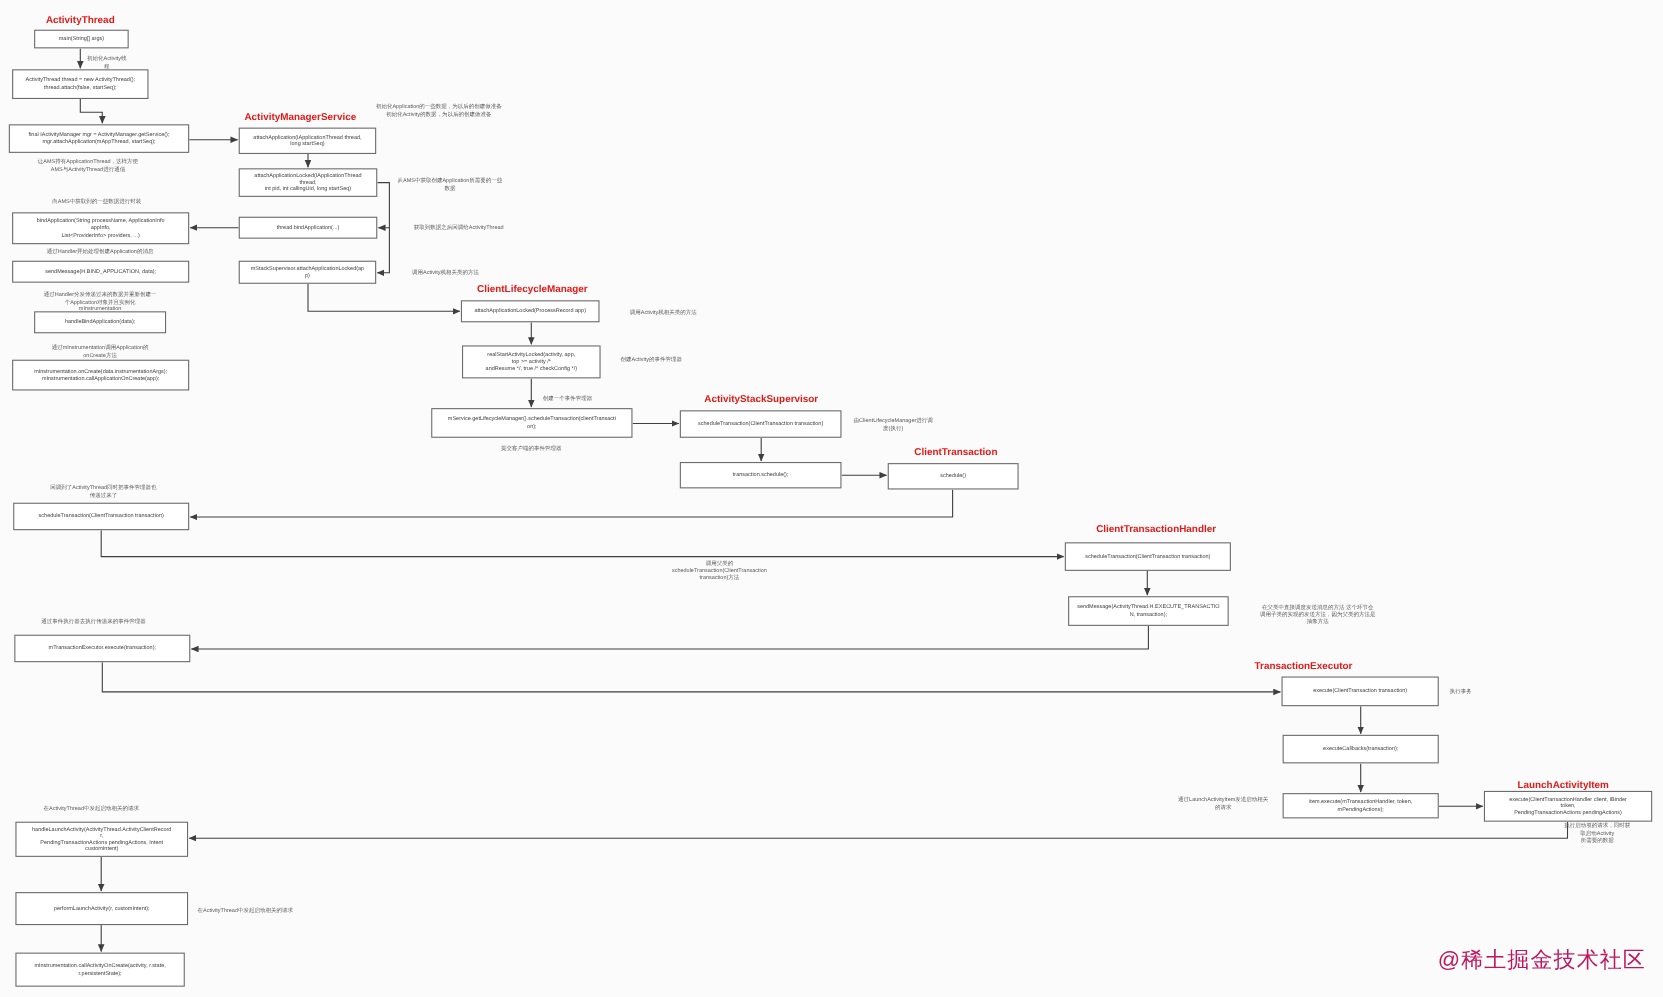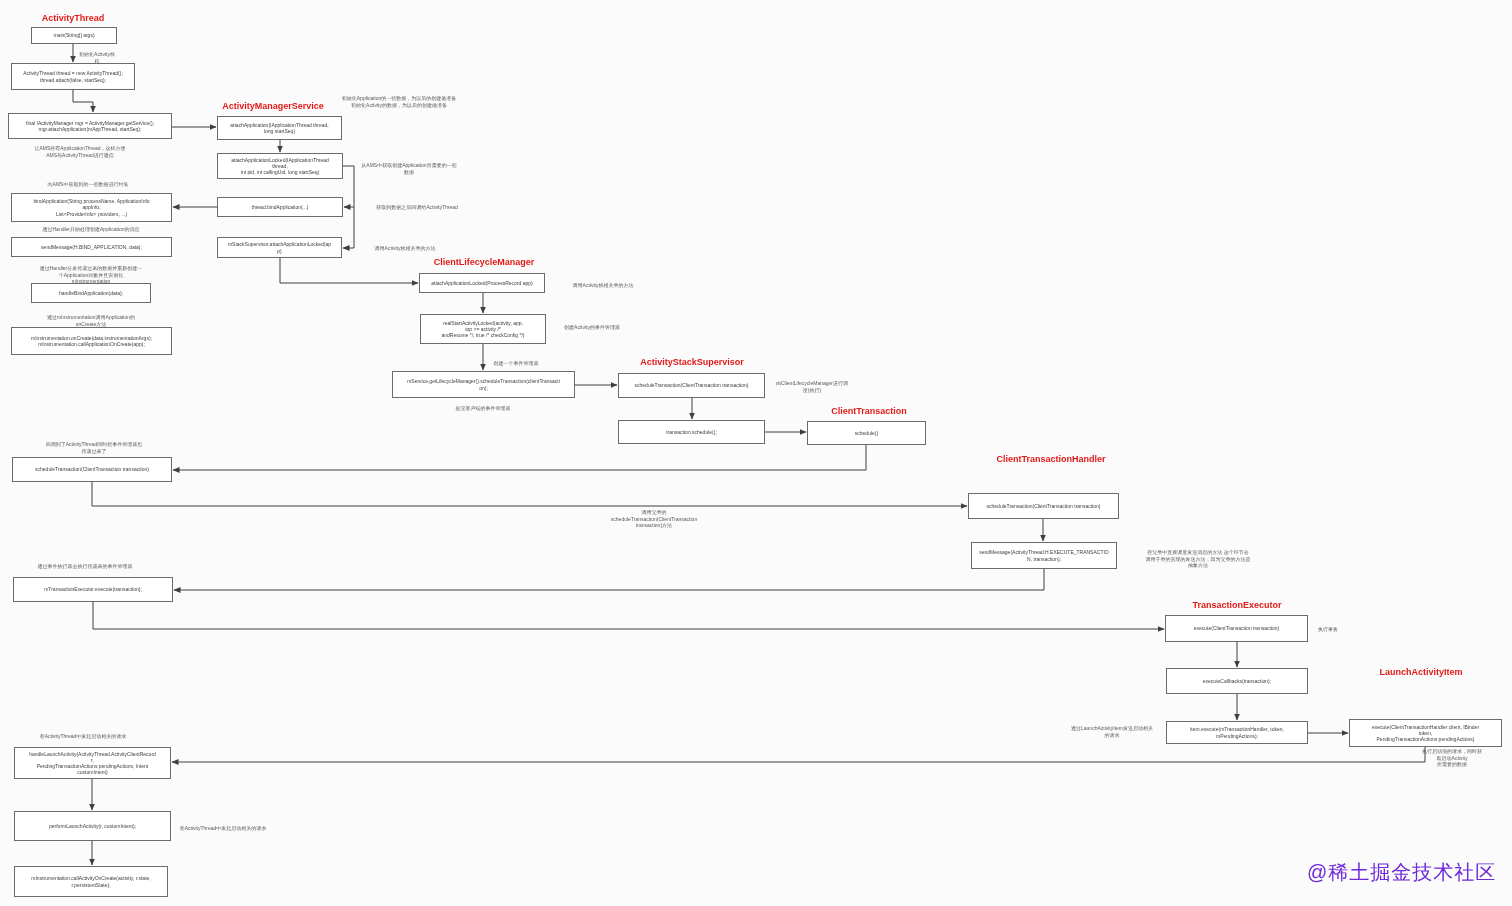--- a/index.html
+++ b/index.html
@@ -7,21 +7,21 @@
           font-family:Liberation Sans, sans-serif;}
   svg.wires{position:absolute;left:0;top:0;z-index:1;}
   .node{position:absolute;z-index:2;background:#ffffff;border:1px solid #6b6b6b;
         display:flex;align-items:center;justify-content:center;text-align:center;
         font-size:5px;line-height:1.25;color:#3f3f3f;white-space:pre-line;
         word-break:break-all;padding:1px 3px;box-sizing:border-box;}
   .title{position:absolute;z-index:3;transform:translate(-50%,-50%);
          font-size:9px;font-weight:bold;color:#e21a17;white-space:nowrap;text-align:center;}
   .lbl{position:absolute;z-index:3;transform:translate(-50%,-50%);
        font-size:5px;line-height:1.3;color:#5a5a5a;white-space:pre-line;text-align:center;}
-  .watermark{position:absolute;z-index:3;font-size:20px;color:#6d28d9;
+  .watermark{position:absolute;z-index:3;font-size:20px;color:#be185d;
              letter-spacing:1px;white-space:nowrap;}
 </style>
 </head>
 <body>
 
 <div id="canvas">
 
   <svg class="wires" width="1512" height="906">
     <defs>
       <marker id="arr" markerWidth="8" markerHeight="8" refX="6.5" refY="3" orient="auto" markerUnits="userSpaceOnUse">
@@ -54,23 +54,23 @@
       <path d="M92,779 V810" marker-end="url(#arr)"></path>
       <path d="M92,841 V865" marker-end="url(#arr)"></path>
     </g>
   </svg>
 
   <div class="title" style="left:73px;top:18px;">ActivityThread</div>
   <div class="title" style="left:273px;top:106px;">ActivityManagerService</div>
   <div class="title" style="left:484px;top:262px;">ClientLifecycleManager</div>
   <div class="title" style="left:692px;top:362px;">ActivityStackSupervisor</div>
   <div class="title" style="left:869px;top:411px;">ClientTransaction</div>
-  <div class="title" style="left:1051px;top:459px;">ClientTransactionHandler</div>
-  <div class="title" style="left:1237px;top:605px;">TransactionExecutor</div>
-  <div class="title" style="left:1421px;top:672px;text-align:center;">LaunchActivityItem</div>
+  <div class="title" style="left:1051px;top:481px;">ClientTransactionHandler</div>
+  <div class="title" style="left:1185px;top:605px;">TransactionExecutor</div>
+  <div class="title" style="left:1421px;top:713px;text-align:center;">LaunchActivityItem</div>
 
   <div class="node" style="left:31px;top:27px;width:86px;height:17px;">main(String[] args)</div>
   <div class="node" style="left:11px;top:63px;width:124px;height:27px;">ActivityThread thread = new ActivityThread();
 thread.attach(false, startSeq);</div>
   <div class="node" style="left:8px;top:113px;width:164px;height:26px;">final IActivityManager mgr = ActivityManager.getService();
 mgr.attachApplication(mAppThread, startSeq);</div>
   <div class="node" style="left:11px;top:193px;width:161px;height:29px;">bindApplication(String processName, ApplicationInfo
 appInfo,
 List&lt;ProviderInfo&gt; providers, ...)</div>
   <div class="node" style="left:11px;top:237px;width:161px;height:20px;">sendMessage(H.BIND_APPLICATION, data);</div>

